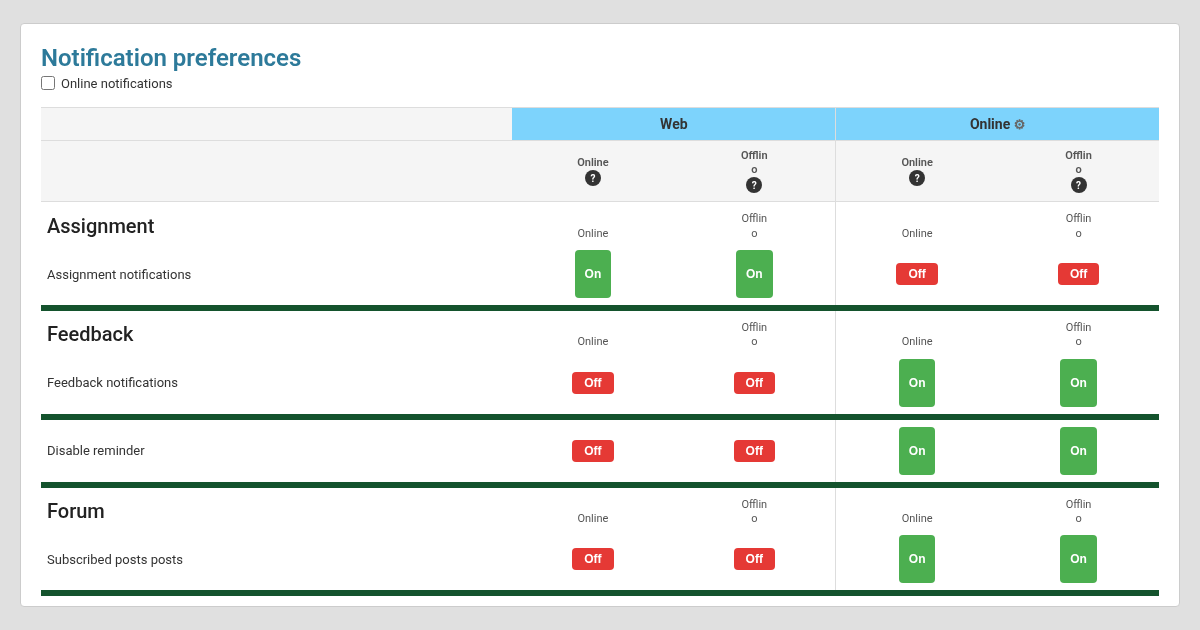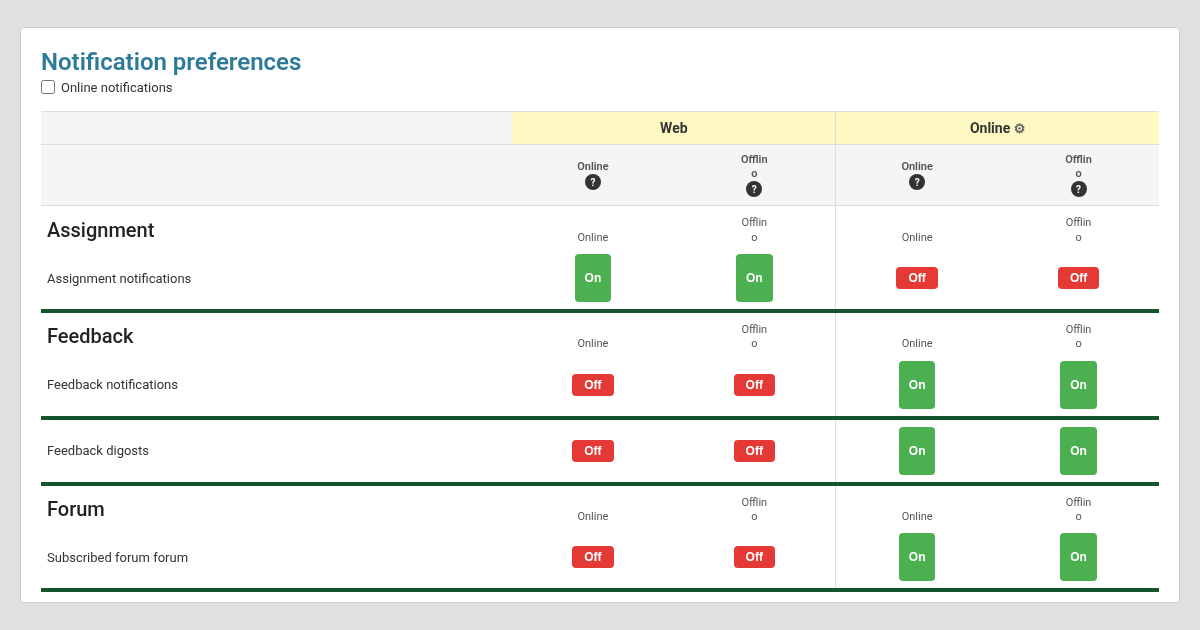--- a/index.html
+++ b/index.html
@@ -53,21 +53,21 @@
     }
     thead tr th.label-col {
       text-align: left;
       background: #f5f5f5;
     }
     .email-gear {
       font-size: 13px;
       color: #666;
     }
     tbody tr td {
-      border-bottom: 4px solid #14532d;
+      border-bottom: 6px solid #14532d;
       padding: 7px 6px;
       color: #333;
     }
     tbody tr td.label-col {
       text-align: left;
     }
     tbody tr td.toggle-col {
       text-align: center;
       vertical-align: middle;
     }
@@ -132,21 +132,21 @@
       min-width: 36px;
     }
     .col-group-divider {
       border-left: 1px solid #ddd !important;
     }
     .header-main-th {
       text-align: center;
       font-size: 14px;
       font-weight: 700;
       color: #333;
-      background: #fef9c3;
+      background: #7dd3fc;
     }
   </style>
 </head>
 <body>
 
 <div class="card">
   <div class="page-title">Notification preferences</div>
   <div class="disable-row">
     <input type="checkbox" style="">
     <label>Online notifications</label>
@@ -250,21 +250,21 @@
           </td>
         </tr>
         <tr>
           <td class="label-col">Feedback notifications</td>
           <td class="toggle-col"><button class="btn-off">Off</button></td>
           <td class="toggle-col"><button class="btn-off">Off</button></td>
           <td class="toggle-col col-group-divider"><button class="btn-on">On</button></td>
           <td class="toggle-col"><button class="btn-on">On</button></td>
         </tr>
         <tr>
-          <td class="label-col">Feedback digosts</td>
+          <td class="label-col">Disable reminder</td>
           <td class="toggle-col"><button class="btn-off">Off</button></td>
           <td class="toggle-col"><button class="btn-off">Off</button></td>
           <td class="toggle-col col-group-divider"><button class="btn-on">On</button></td>
           <td class="toggle-col"><button class="btn-on">On</button></td>
         </tr>
         <tr class="category-row">
           <td class="label-col">Forum</td>
           <td class="toggle-col">
             <div class="sub-label">
               <span>Online</span>
@@ -282,21 +282,21 @@
             </div>
           </td>
           <td class="toggle-col">
             <div class="sub-label">
               <span>Offlin</span>
               <span>o</span>
             </div>
           </td>
         </tr>
         <tr>
-          <td class="label-col">Subscribed forum forum</td>
+          <td class="label-col">Subscribed posts posts</td>
           <td class="toggle-col"><button class="btn-off">Off</button></td>
           <td class="toggle-col"><button class="btn-off">Off</button></td>
           <td class="toggle-col col-group-divider"><button class="btn-on">On</button></td>
           <td class="toggle-col"><button class="btn-on">On</button></td>
         </tr>
       </tbody>
   </table>
 </div>
 
 </body></html>

